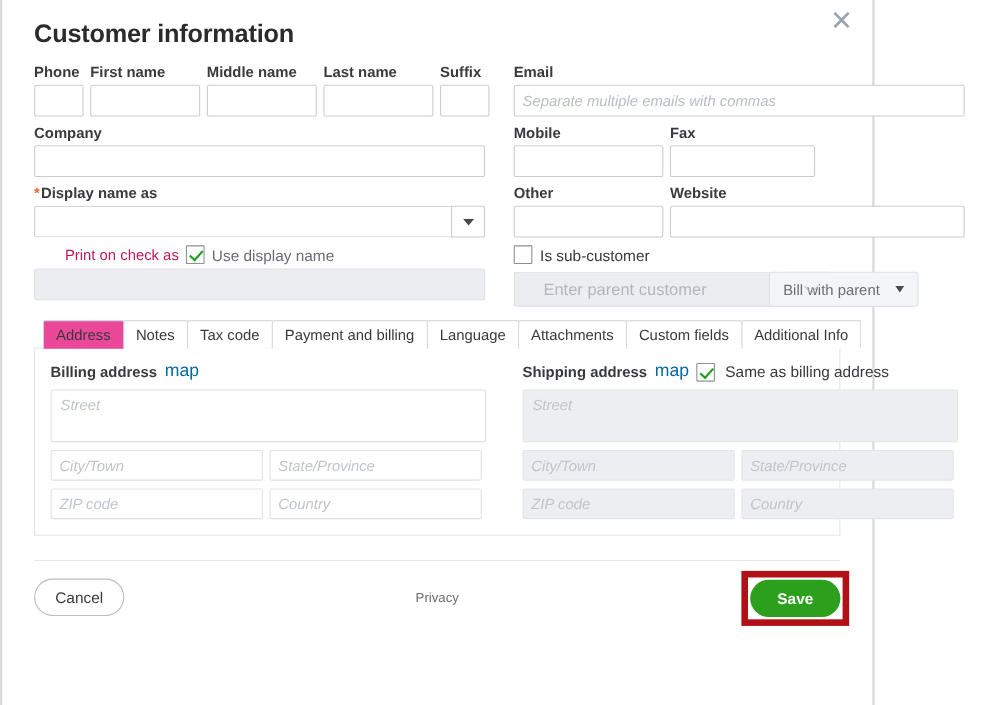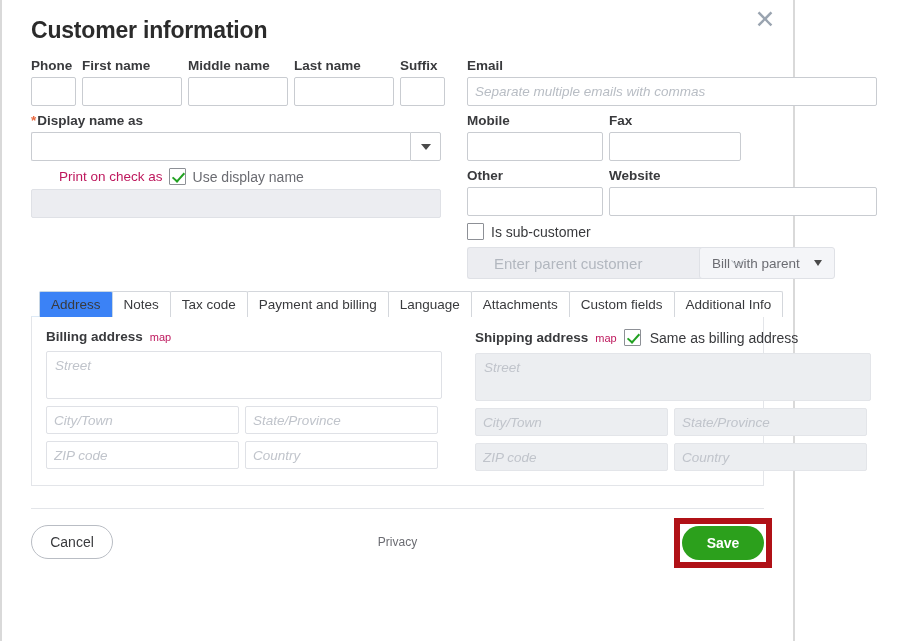--- a/index.html
+++ b/index.html
@@ -257,21 +257,21 @@
     color: #393a3d;
     background: #ffffff;
     border: 1px solid #d4d7dc;
     border-bottom: none;
     margin-right: -1px;
     cursor: pointer;
     white-space: nowrap;
     border-radius: 2px 2px 0 0;
   }
   .tab.active {
-    background: #3b82f6;
+    background: #ec4899;
     border-color: #c7d6e4;
     position: relative;
     z-index: 2;
   }
 
   
   .addr-panel {
     border: 1px solid #e3e5e9;
     border-top: 1px solid #dceaf7;
     padding: 12px 14px 14px 14px;
@@ -286,22 +286,22 @@
     align-items: center;
     margin-bottom: 7px;
     gap: 7px;
   }
   .addr-title {
     font-size: 13.5px;
     font-weight: bold;
     color: #393a3d;
   }
   .map-link {
-    font-size: 11px;
-    color: #be185d;
+    font-size: 16px;
+    color: #0369a1;
     cursor: pointer;
     text-decoration: none;
   }
   .addr-street {
     width: 100%;
     height: 48px;
     border: 1px solid #dfe1e6;
     border-radius: 2px;
     background: #ffffff;
     font-family: "Liberation Sans", sans-serif;
@@ -411,20 +411,24 @@
           <div class="w-last">
             <span class="lbl">Last name</span>
             <input class="fld" value="" style="">
           </div>
           <div class="w-suffix">
             <span class="lbl">Suffix</span>
             <input class="fld" value="" style="">
           </div>
         </div>
 
+        <div class="grp">
+          <span class="lbl">Company</span>
+          <input class="fld" value="" style="">
+        </div>
 
         <div class="grp">
           <span class="lbl">
             <span class="req">*</span><span>Display name as</span>
           </span>
           <div class="dd-wrap">
             <input class="fld" value="" style="">
             <div class="dd-arrow">
               <span class="caret"></span>
             </div>

